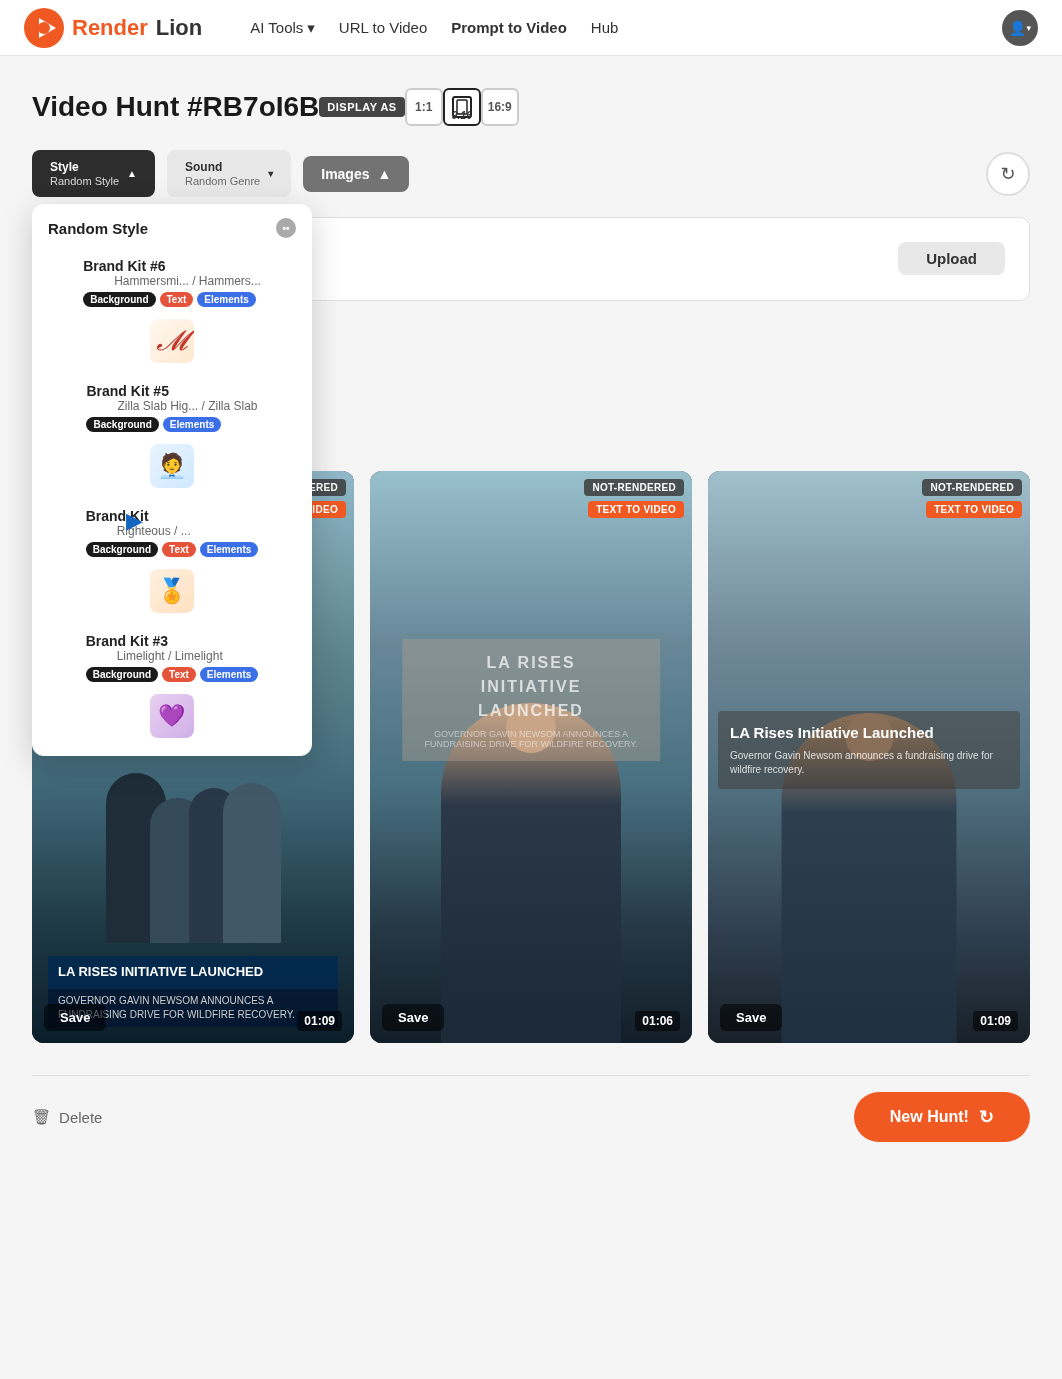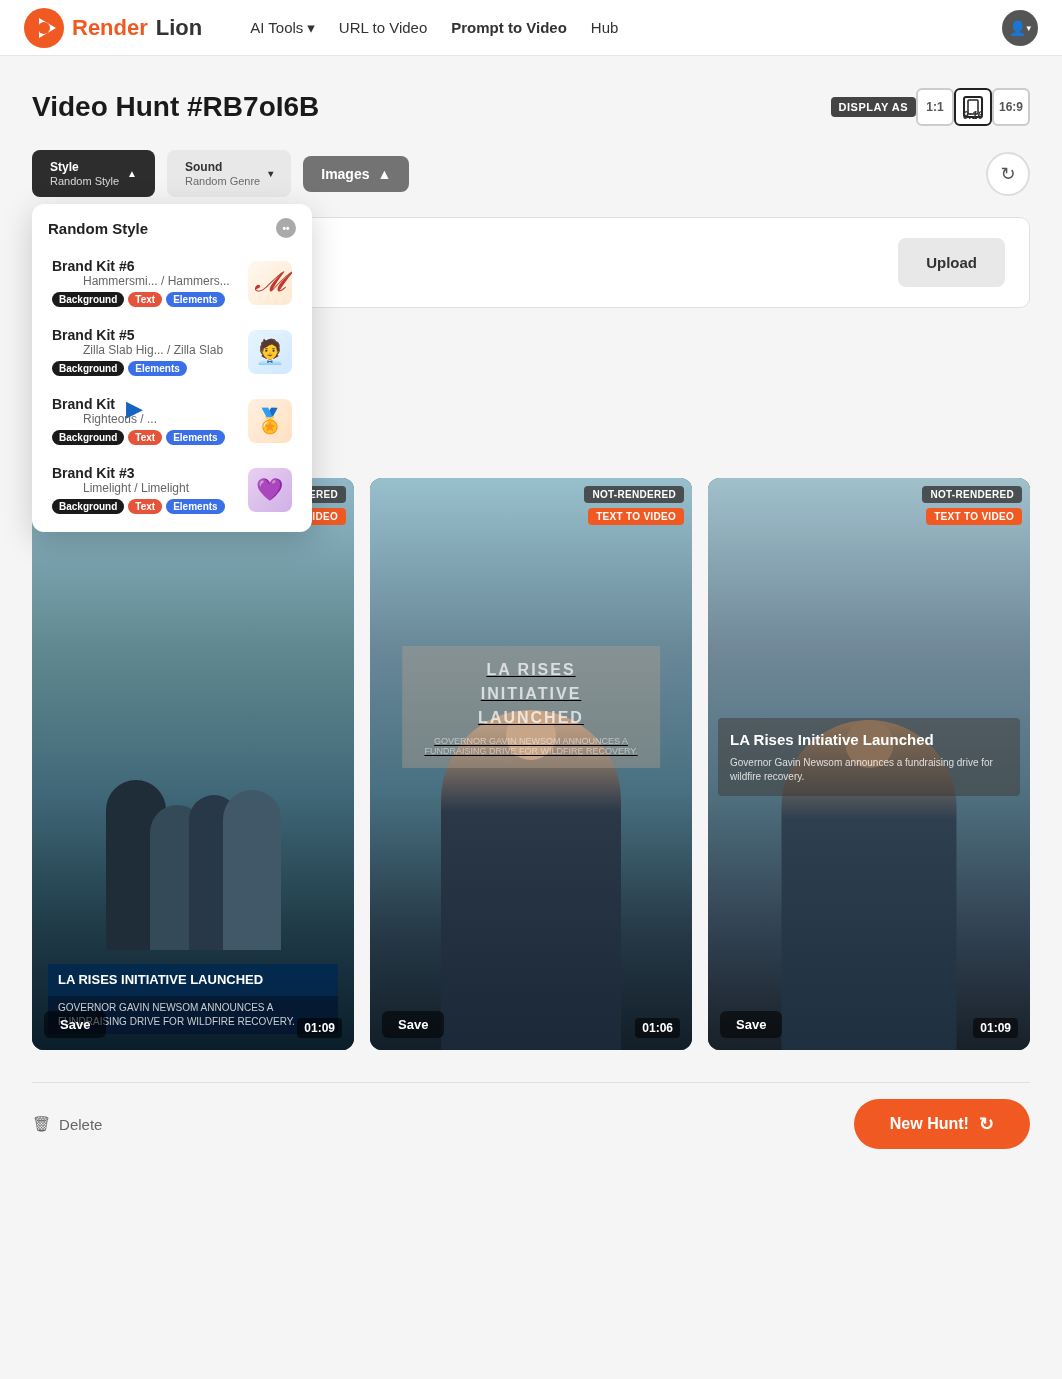--- a/index.html
+++ b/index.html
@@ -61,21 +61,21 @@
     
     .main-content {
       padding: 32px 32px 0 32px;
       max-width: 1062px;
       margin: 0 auto;
     }
 
     .page-header {
       display: flex;
       align-items: center;
-      justify-content: space-between;
+      justify-content: flex-start;
       margin-bottom: 24px;
     }
     .page-title {
       font-size: 28px;
       font-weight: 800;
       color: #1a1a1a;
     }
 
     .display-as-row {
       display: flex;
@@ -190,20 +190,21 @@
     }
     .brand-kit-item {
       display: flex;
       align-items: center;
       padding: 10px 16px;
       gap: 12px;
       cursor: pointer;
       border-radius: 8px;
       margin: 0 4px;
       position: relative;
+      flex-direction: column;
     }
     .brand-kit-info { flex: 1; }
     .brand-kit-name { font-size: 14px; font-weight: 700; color: #222; }
     .brand-kit-fonts { font-size: 12px; color: #666; margin-left: 31px; }
     .brand-kit-tags { display: flex; gap: 4px; margin-top: 4px; flex-wrap: wrap; }
     .tag {
       font-size: 10px;
       font-weight: 600;
       padding: 2px 7px;
       border-radius: 10px;
@@ -237,21 +238,21 @@
       display: flex;
       align-items: center;
       justify-content: space-between;
       margin-bottom: 20px;
     }
     .upload-text { font-size: 13px; color: #666; line-height: 1.6; }
     .upload-btn {
       background: #e8e8e8;
       border: none;
       border-radius: 8px;
-      padding: 16px 28px;
+      padding: 8px 28px;
       font-size: 15px;
       font-weight: 600;
       color: #333;
       cursor: pointer;
     }
 
     
     .image-preview-small {
       position: relative;
       width: 110px;
@@ -640,21 +641,21 @@
       <div class="video-bg video-bg-2" style="position:relative;width:100%;height:100%;">
         <div style="position:absolute;inset:0;background:linear-gradient(180deg,#98c0cc 0%,#688898 30%,#487080 55%,#253845 80%,#121e28 100%);">
           <div style="position:absolute;bottom:0;left:0;right:0;height:60%;display:flex;align-items:flex-end;justify-content:center;overflow:hidden;">
 
             <div style="width:180px;height:340px;background:linear-gradient(180deg,#d4a882 0%,#2a3848 30%,#1a2838 100%);border-radius:90px 90px 0 0;position:absolute;bottom:0;left:50%;transform:translateX(-50%);">
               <div style="width:50px;height:50px;background:#d4a882;border-radius:50%;position:absolute;top:0;left:50%;transform:translateX(-50%);"></div>
             </div>
           </div>
         </div>
 
-        <div style="position:absolute;top:40%;left:50%;transform:translate(-50%,-50%);width:80%;background:rgba(180,160,140,0.4);padding:12px;text-align:center;text-decoration:underline;">
+        <div style="position:absolute;top:40%;left:50%;transform:translate(-50%,-50%);width:80%;background:rgba(180,160,140,0.4);padding:12px;text-align:center;">
           <div style="color:rgba(255,255,255,0.7);font-size:16px;font-weight:800;text-transform:uppercase;letter-spacing:2px;line-height:1.5;">LA RISES<br>INITIATIVE<br>LAUNCHED</div>
           <div style="color:rgba(255,255,255,0.5);font-size:9px;margin-top:6px;text-transform:uppercase;">GOVERNOR GAVIN NEWSOM ANNOUNCES A FUNDRAISING DRIVE FOR WILDFIRE RECOVERY.</div>
         </div>
       </div>
       <div class="not-rendered-badge">NOT-RENDERED</div>
       <div class="text-to-video-badge">TEXT TO VIDEO</div>
       <div class="save-btn-overlay">Save</div>
       <div class="duration-badge">01:06</div>
     </div>
 

